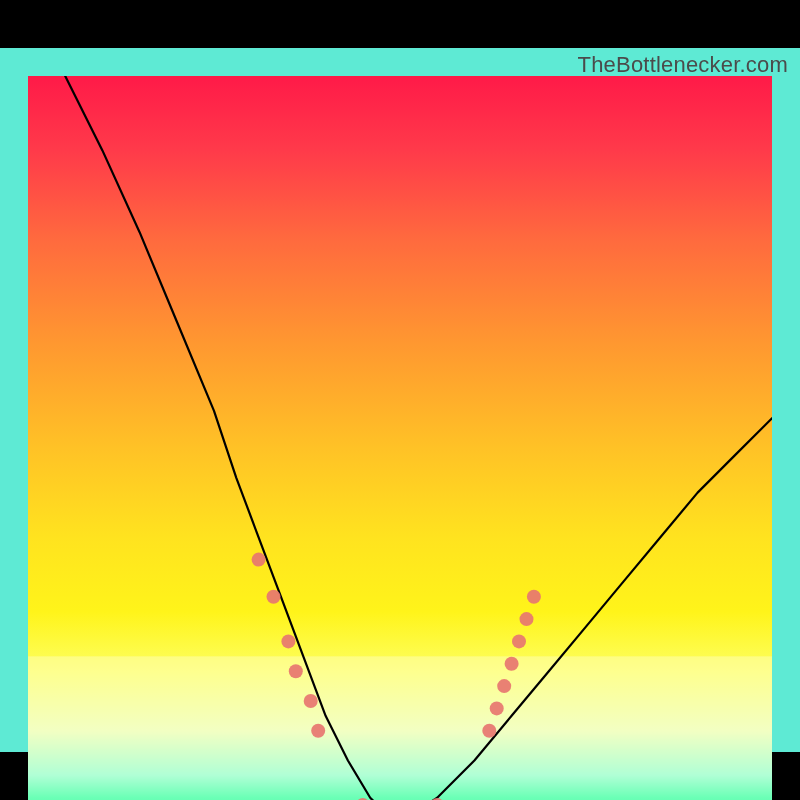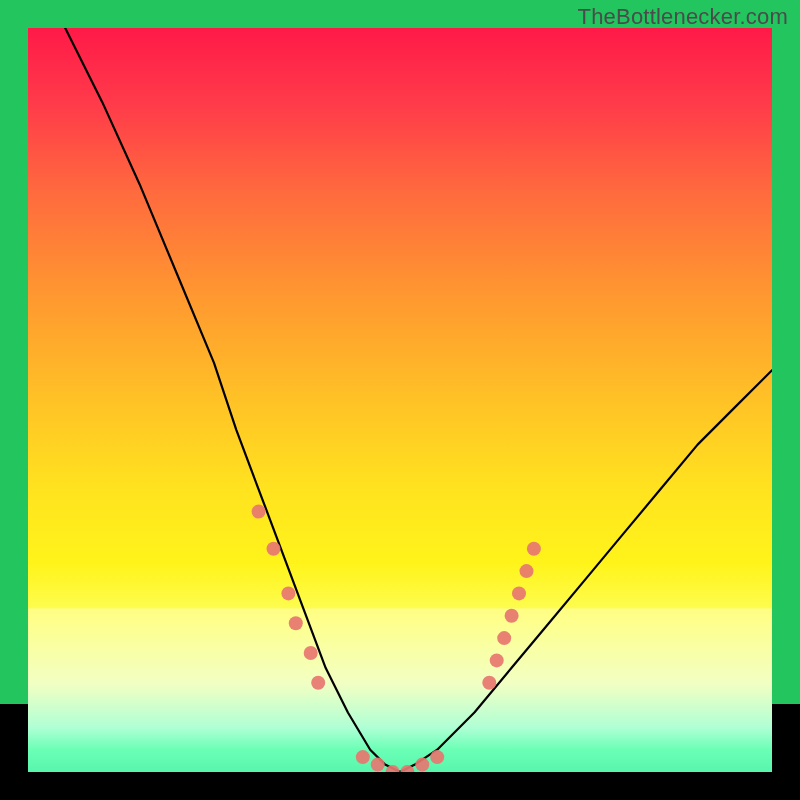--- a/index.html
+++ b/index.html
@@ -8,21 +8,22 @@
     width: 800px;
     height: 800px;
     overflow: hidden;
     background: #000;
     font-family: Arial, Helvetica, sans-serif;
   }
   .frame {
     position: relative;
     width: 800px;
     height: 704px;
-    background: #22c55e;
+    background: #5eead4;
+    margin-top: 48px;
   }
   .plot-area {
     position: absolute;
     left: 28px;
     top: 28px;
     width: 744px;
     height: 744px;
     background: linear-gradient(to bottom,
       #ff1a48 0%,
       #ff3a4a 10%,

